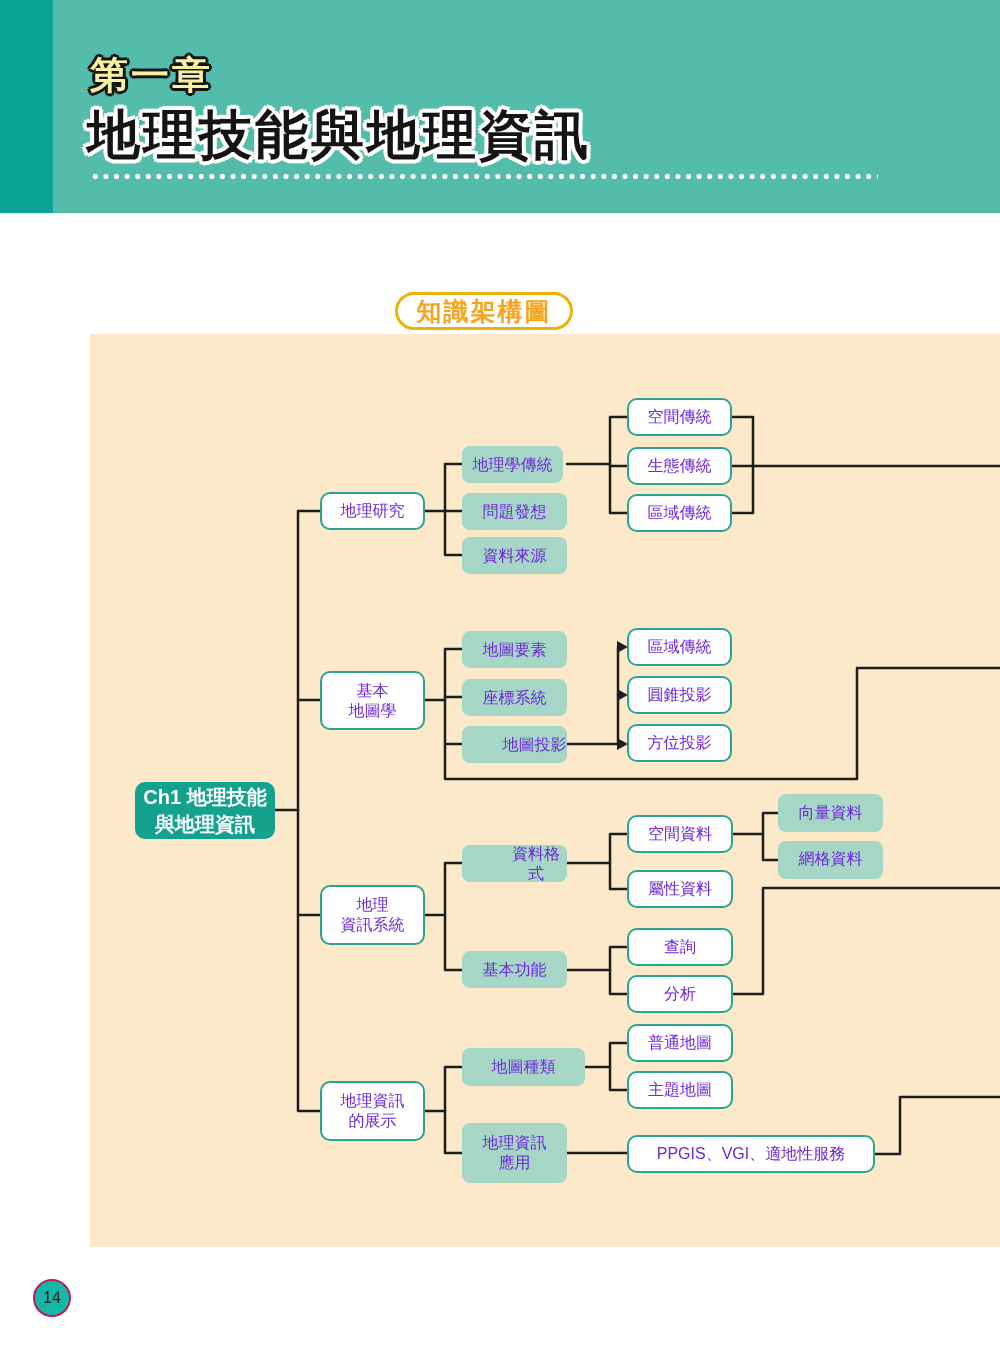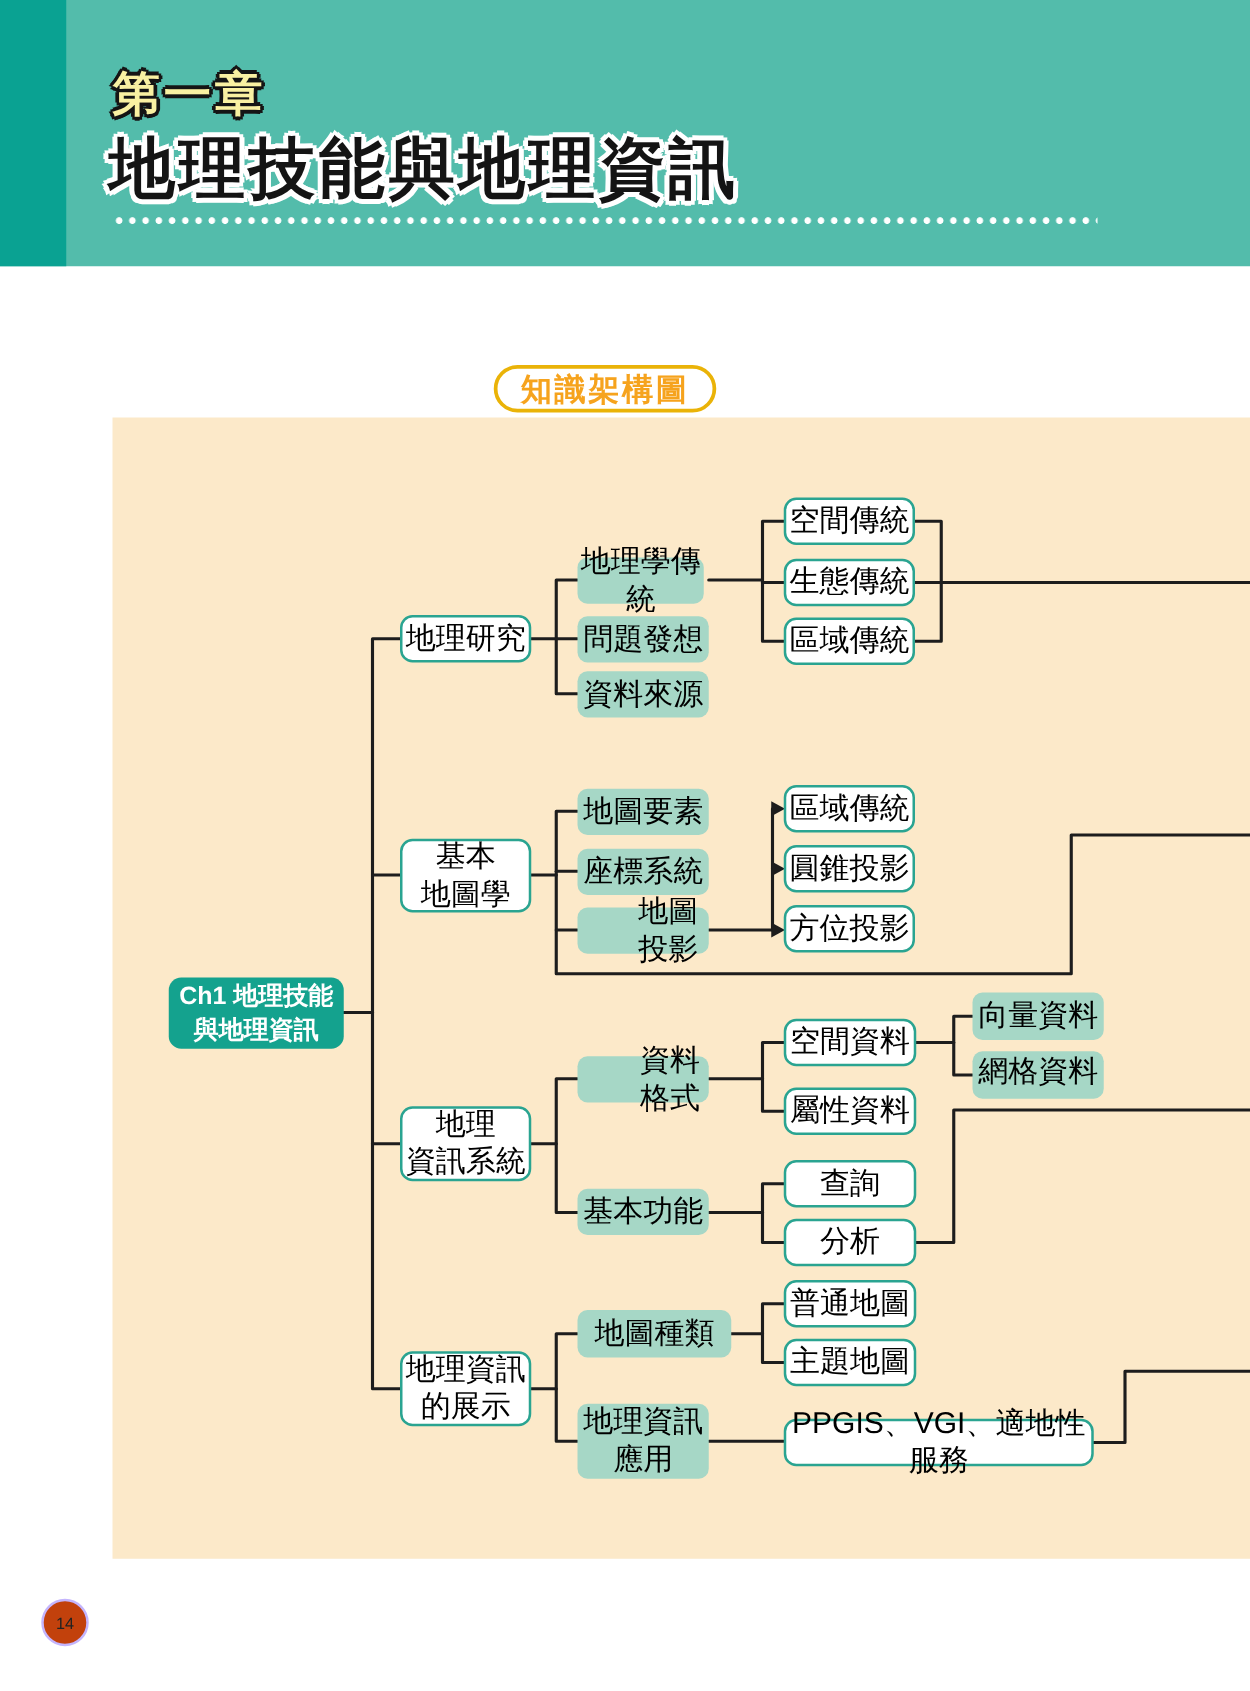--- a/index.html
+++ b/index.html
@@ -33,32 +33,32 @@
     position:absolute;left:395px;top:271px;width:178px;height:38px;box-sizing:border-box;
     background:#ffffff;border:3px solid #eab308;border-radius:20px;
     color:#f6a31d;font-size:25px;font-weight:800;letter-spacing:2px;
     display:flex;align-items:center;justify-content:center;margin-top:21px;
   }
   
   .panel{position:absolute;left:90px;top:334px;width:910px;height:913px;background:#fce9c9;}
   .connectors{position:absolute;left:0;top:0;width:1000px;height:1353px;pointer-events:none;}
   .node{
     position:absolute;box-sizing:border-box;display:flex;align-items:center;justify-content:center;
-    text-align:center;white-space:pre-line;color:#000000;font-size:24px;line-height:1.25;
+    text-align:center;white-space:pre-line;color:#6d28d9;font-size:16px;line-height:1.25;
   }
   .node.wt{background:#ffffff;border:2.5px solid #2aa491;border-radius:10px;}
   .node.mint{background:#a6d7c6;border-radius:8px;}
   .node.root{
     background:#14a28e;border-radius:10px;color:#ffffff;font-weight:800;font-size:20px;line-height:1.35;
   }
   
   .page-number{
     position:absolute;left:33px;top:1279px;width:38px;height:38px;box-sizing:border-box;
-    background:#c2410c;border:2px solid #c4b5fd;border-radius:50%;
-    display:flex;align-items:center;justify-content:center;font-size:13px;color:#222222;
+    background:#14b8a6;border:2px solid #be185d;border-radius:50%;
+    display:flex;align-items:center;justify-content:center;font-size:16px;color:#222222;
   }
 </style>
 </head>
 <body>
 
 <div class="page">
 
   <div class="header-band">
     <div class="header-strip"></div>
     <div class="chapter-label">第一章</div>

